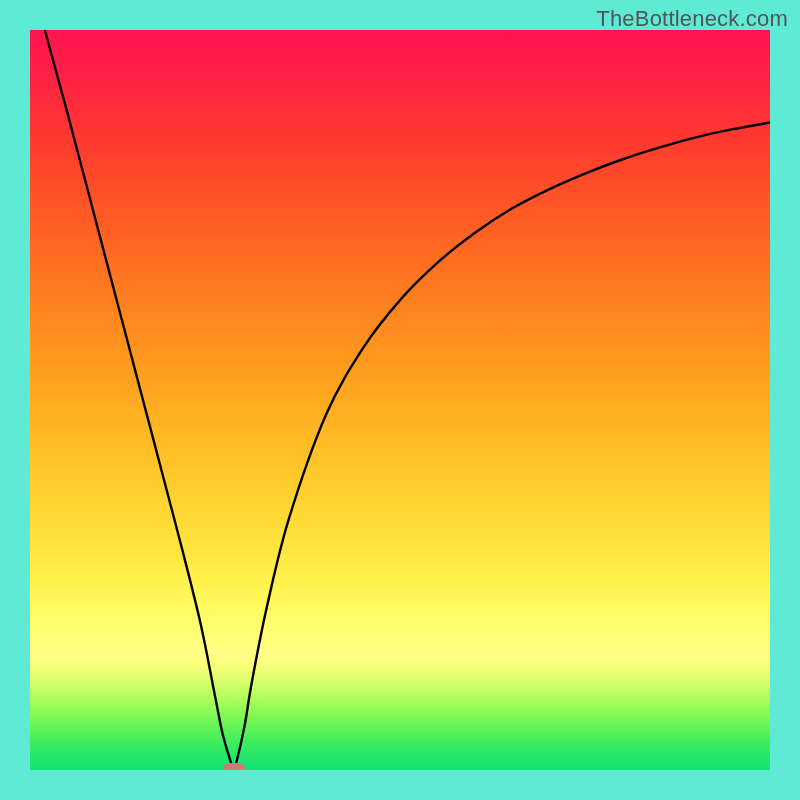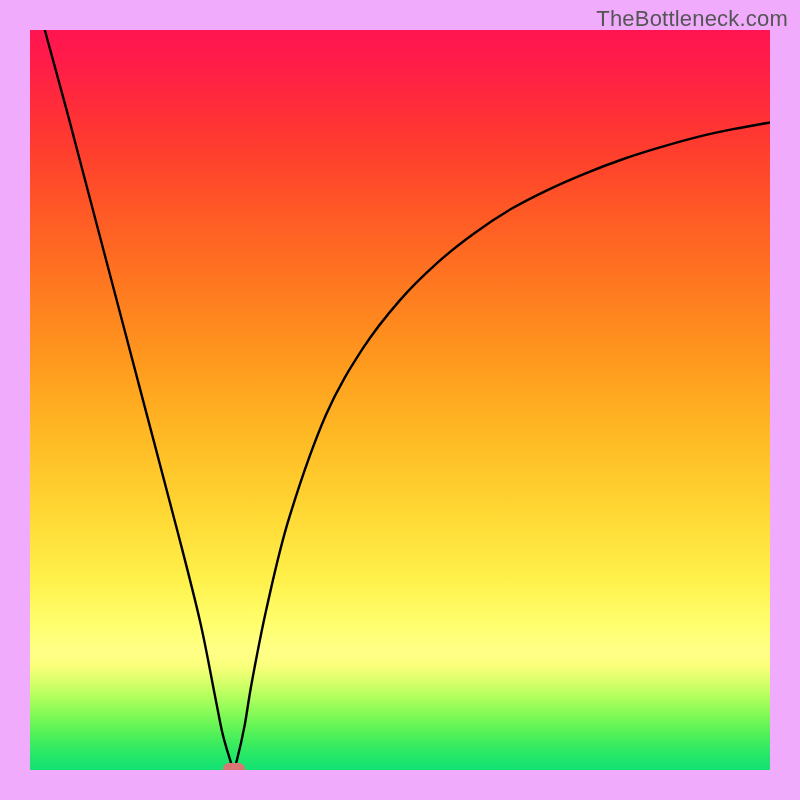--- a/index.html
+++ b/index.html
@@ -7,21 +7,21 @@
     padding: 0;
     width: 800px;
     height: 800px;
     overflow: hidden;
     background: #000;
   }
   .frame {
     position: absolute;
     left: 0; top: 0;
     width: 800px; height: 800px;
-    background: #f0abfc;
+    background: #5eead4;
   }
   .plot {
     position: absolute;
     left: 30px;
     top: 30px;
     width: 740px;
     height: 740px;
     overflow: hidden;
   }
   .gradient {

